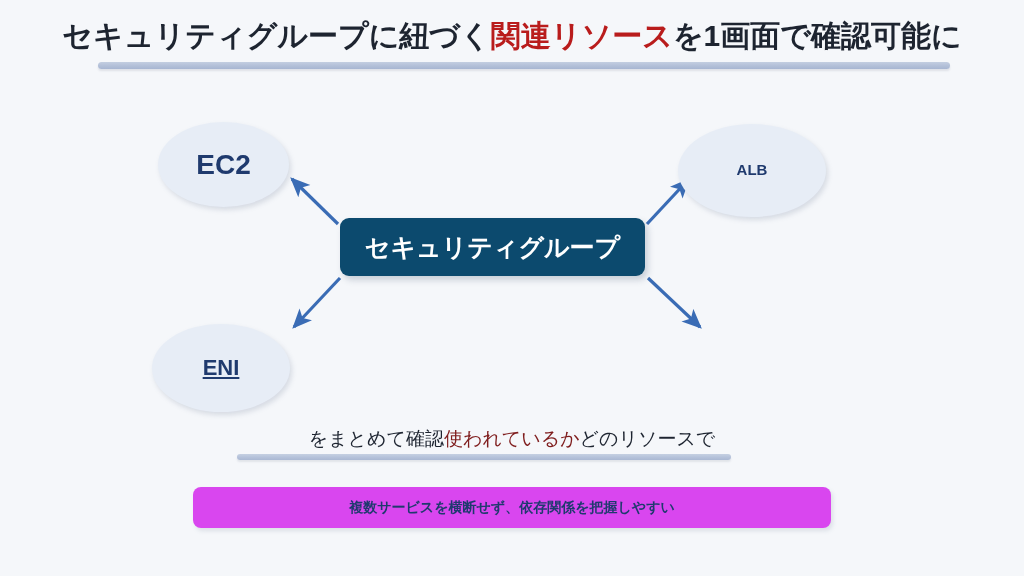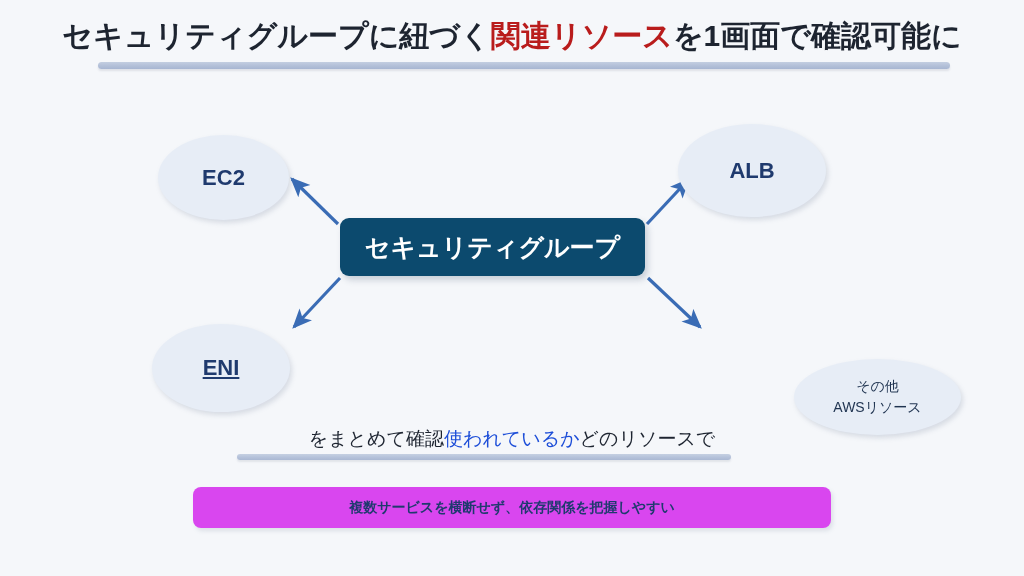--- a/index.html
+++ b/index.html
@@ -71,28 +71,28 @@
   .ellipse {
     border-radius: 50%;
     background: #e7edf6;
     box-shadow: 2px 3px 5px rgba(110,125,150,0.22);
     color: #1f3a6e;
     font-weight: bold;
   }
   .ellipse .label { line-height: 1.25; }
 
   #node-ec2 {
-    left: 158px; top: 51px;
+    left: 158px; top: 38px;
     width: 131px; height: 85px;
-    font-size: 22px;
+    font-size: 28px;
   }
   #node-alb {
     left: 678px; top: 40px;
     width: 148px; height: 93px;
-    font-size: 22px;
+    font-size: 15px;
   }
   #node-eni {
     left: 152px; top: 240px;
     width: 138px; height: 88px;
     font-size: 22px;
     text-decoration: underline;
   }
   #node-rds {
     left: 682px; top: 236px;
     width: 143px; height: 93px;
@@ -122,21 +122,21 @@
   #caption {
     position: absolute;
     left: 0;
     top: 426px;
     width: 1024px;
     text-align: center;
     font-size: 19px;
     color: #1d2430;
     white-space: nowrap;
   }
-  #caption .accent { color: #1d4ed8; margin-top: 8px; }
+  #caption .accent { color: #7f1d1d; margin-top: 8px; }
 
   #caption-rule {
     position: absolute;
     left: 237px;
     top: 454px;
     width: 494px;
     height: 6px;
     border-radius: 3px;
     background: linear-gradient(180deg, #c5d0e2 0%, #b5c2da 55%, #aab8d3 100%);
     box-shadow: 0 2px 2px rgba(120,130,150,0.16);
@@ -191,23 +191,20 @@
 
     <div class="node ellipse" id="node-alb">
       <span class="label">ALB</span>
     </div>
 
     <div class="node ellipse" id="node-eni">
       <span class="label">ENI</span>
     </div>
 
 
-    <div class="node ellipse" id="node-other">
-      <span class="label"><span>その他</span><br><span>AWSリソース</span></span>
-    </div>
 
     <div class="node" id="node-center">
       <span class="label">セキュリティグループ</span>
     </div>
 
   </div>
 
   <div id="caption">
     <span>をまとめて確認</span><span class="accent">使われているか</span><span>どのリソースで</span>
   </div>

